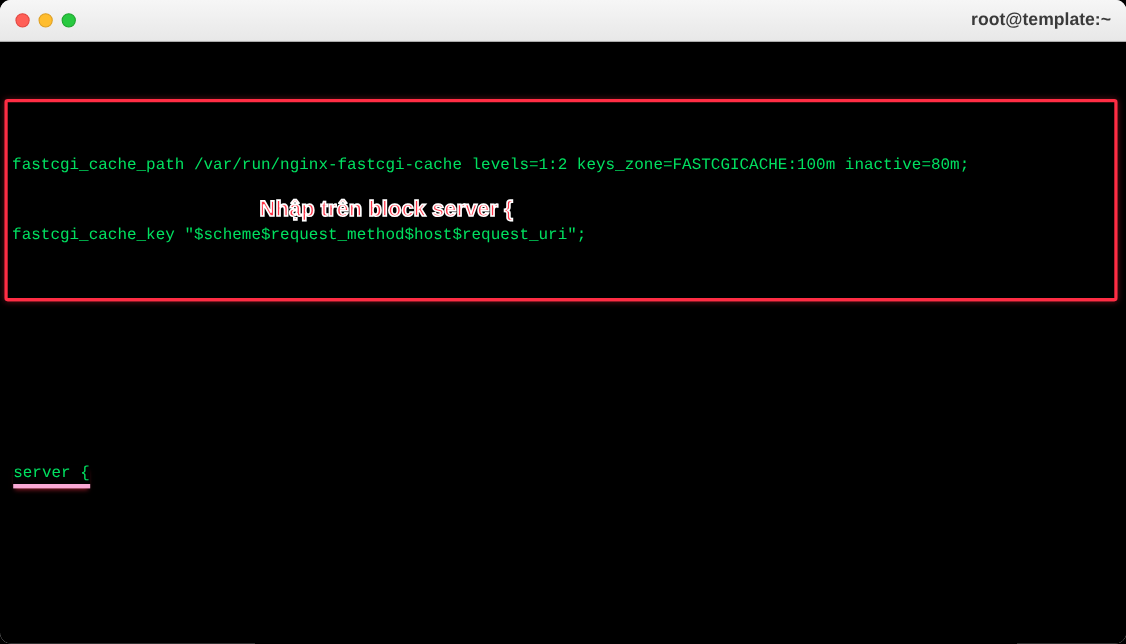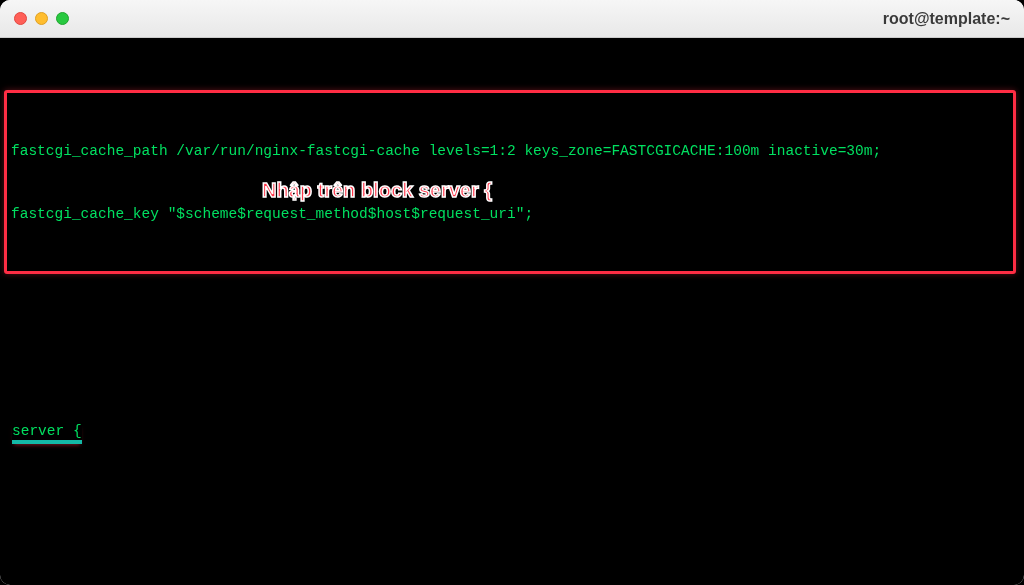--- a/index.html
+++ b/index.html
@@ -60,33 +60,33 @@
     }
     .highlight-box {
       border: 3px solid #ff2d44;
       border-radius: 3px;
       padding: 6px 4px 4px 0;
       margin: 0 8px 0 -4px;
       box-shadow: 0 0 6px rgba(255,45,68,0.35);
     }
     .annotation {
       position: absolute;
-      left: 262px;
+      left: 236px;
       top: 138px;
       font-family: -apple-system, Arial, sans-serif;
       font-weight: 800;
       font-size: 20px;
       color: #ff3347;
       -webkit-text-stroke: 1.5px #fff;
       text-shadow: 0 0 3px rgba(0,0,0,0.5);
       pointer-events: none;
       text-align: center;
     }
     .server-underline {
-      border-bottom: 4px solid #14b8a6;
+      border-bottom: 4px solid #f9a8d4;
       padding-bottom: 1px;
       box-shadow: 0 3px 4px -2px rgba(255,45,68,0.5);
     }
     .c-green { color: #00e060; }
     .line { padding-left: 4px; }
     .blank { height: 1.45em; }
   </style>
 </head>
 <body>
 
@@ -95,21 +95,21 @@
     <div class="traffic">
       <span class="red"></span>
       <span class="yellow"></span>
       <span class="green"></span>
     </div>
     <div class="title">root@template:~</div>
   </div>
 
   <div class="term">
     <div class="highlight-box">
-      <div class="line c-green">fastcgi_cache_path /var/run/nginx-fastcgi-cache levels=1:2 keys_zone=FASTCGICACHE:100m inactive=30m;</div>
+      <div class="line c-green">fastcgi_cache_path /var/run/nginx-fastcgi-cache levels=1:2 keys_zone=FASTCGICACHE:100m inactive=80m;</div>
       <div class="line c-green">fastcgi_cache_key "$scheme$request_method$host$request_uri";</div>
     </div>
 
     <div class="blank"></div>
 
     <div class="line c-green"><span class="server-underline">server {</span></div>
     
     
     
     

